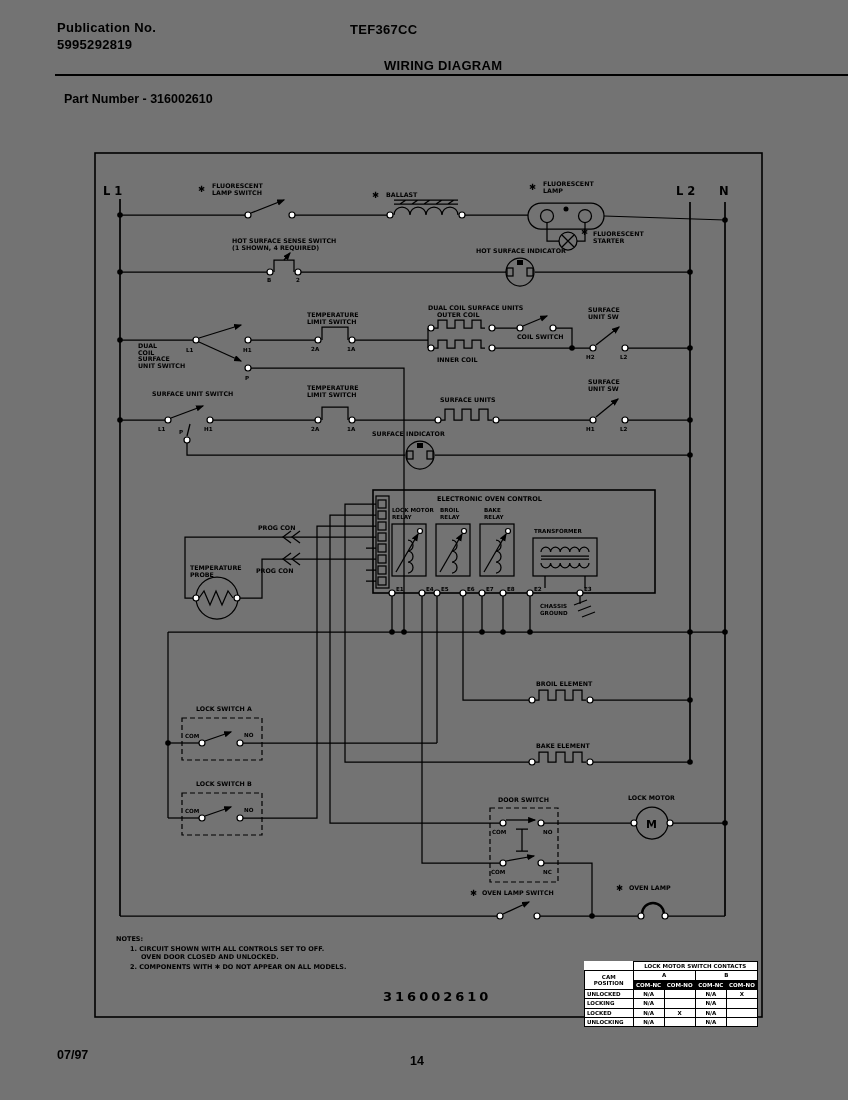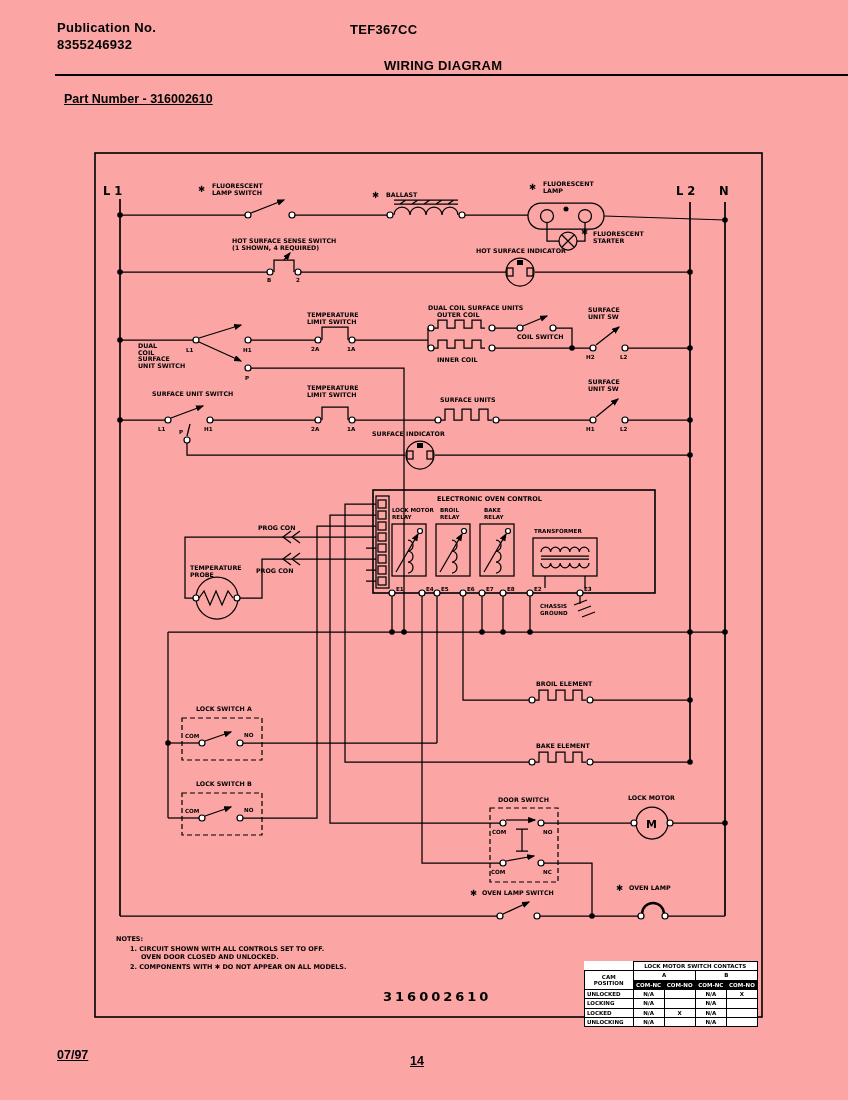--- a/index.html
+++ b/index.html
@@ -1,20 +1,20 @@
 <!DOCTYPE html>
 <html><head>
 <meta charset="utf-8">
 <style>
   html,body{margin:0;padding:0;background:#e8e8e8;}
-  #page{position:relative;width:848px;height:1100px;background:#fca5a5;overflow:hidden;
+  #page{position:relative;width:848px;height:1100px;background:#737373;overflow:hidden;
         font-family:"Liberation Sans","DejaVu Sans",sans-serif;color:#000;}
   .abs{position:absolute;}
   .hdr{font-weight:bold;font-size:13px;letter-spacing:.3px;}
-  .hdr2{font-weight:bold;font-size:12.5px;text-decoration:underline;}
+  .hdr2{font-weight:bold;font-size:12.5px;}
   .rule{position:absolute;left:55px;right:0;top:74px;height:2px;background:#000;}
   
   svg text{font-family:"DejaVu Sans",sans-serif;font-weight:bold;fill:#000;}
   .t5{font-size:5.6px;}
   .t6{font-size:6.3px;}
   .t65{font-size:6.5px;}
   .t8{font-size:8.5px;}
   .t11{font-size:11.5px;}
   .t13{font-size:13px;letter-spacing:3px;}
   .tm{font-size:11px;}
@@ -34,21 +34,21 @@
   .ct td.lab{text-align:left;padding-left:2px;}
   .ct td.inv{background:#000;color:#fff;}
   .ct td.blank{border:none;background:transparent;}
 </style>
 </head>
 <body>
 
 <div id="page">
 
   <div class="abs hdr" style="left:57px;top:20px;">Publication No.</div>
-  <div class="abs hdr" style="left:57px;top:37px;">8355246932</div>
+  <div class="abs hdr" style="left:57px;top:37px;">5995292819</div>
   <div class="abs hdr" style="left:350px;top:22px;width:150px;">TEF367CC</div>
   <div class="abs hdr" style="left:384px;top:58px;">WIRING DIAGRAM</div>
   <div class="rule"></div>
   <div class="abs hdr2" style="left:64px;top:92px;">Part Number - 316002610</div>
 
   <svg class="abs" style="left:0;top:0;" width="848" height="1100" viewBox="0 0 848 1100">
     <defs>
       <marker id="arr" markerWidth="7" markerHeight="6" refX="5.5" refY="2.5" orient="auto">
         <path d="M0,0 L6.5,2.5 L0,5 Z" fill="#000"></path>
       </marker>

